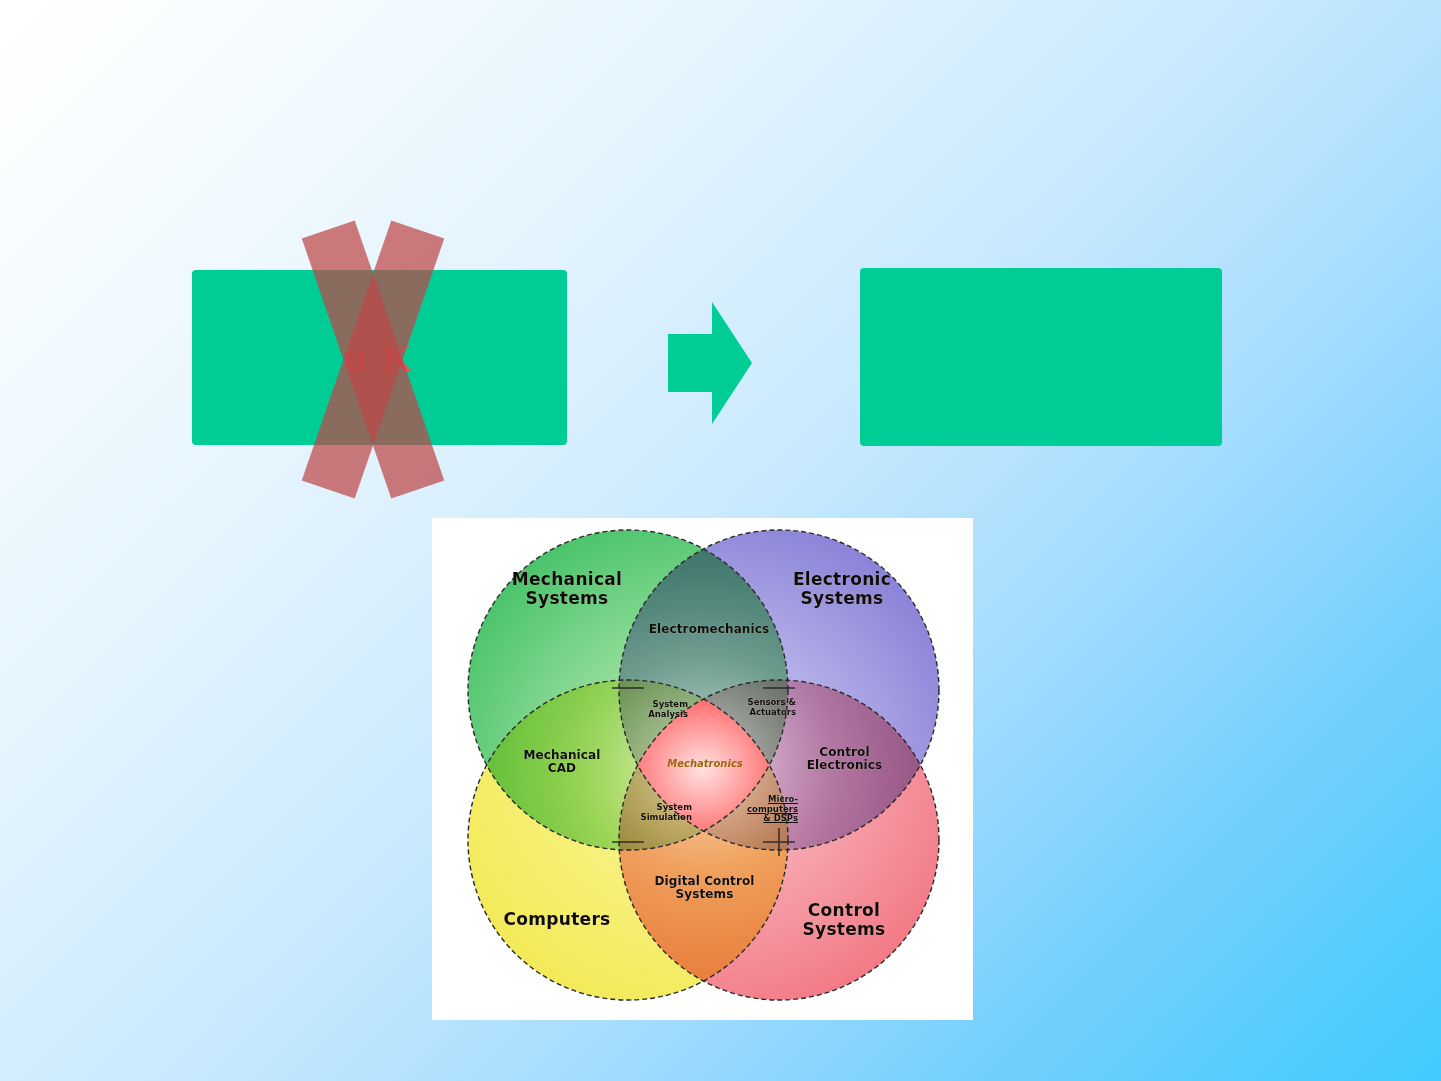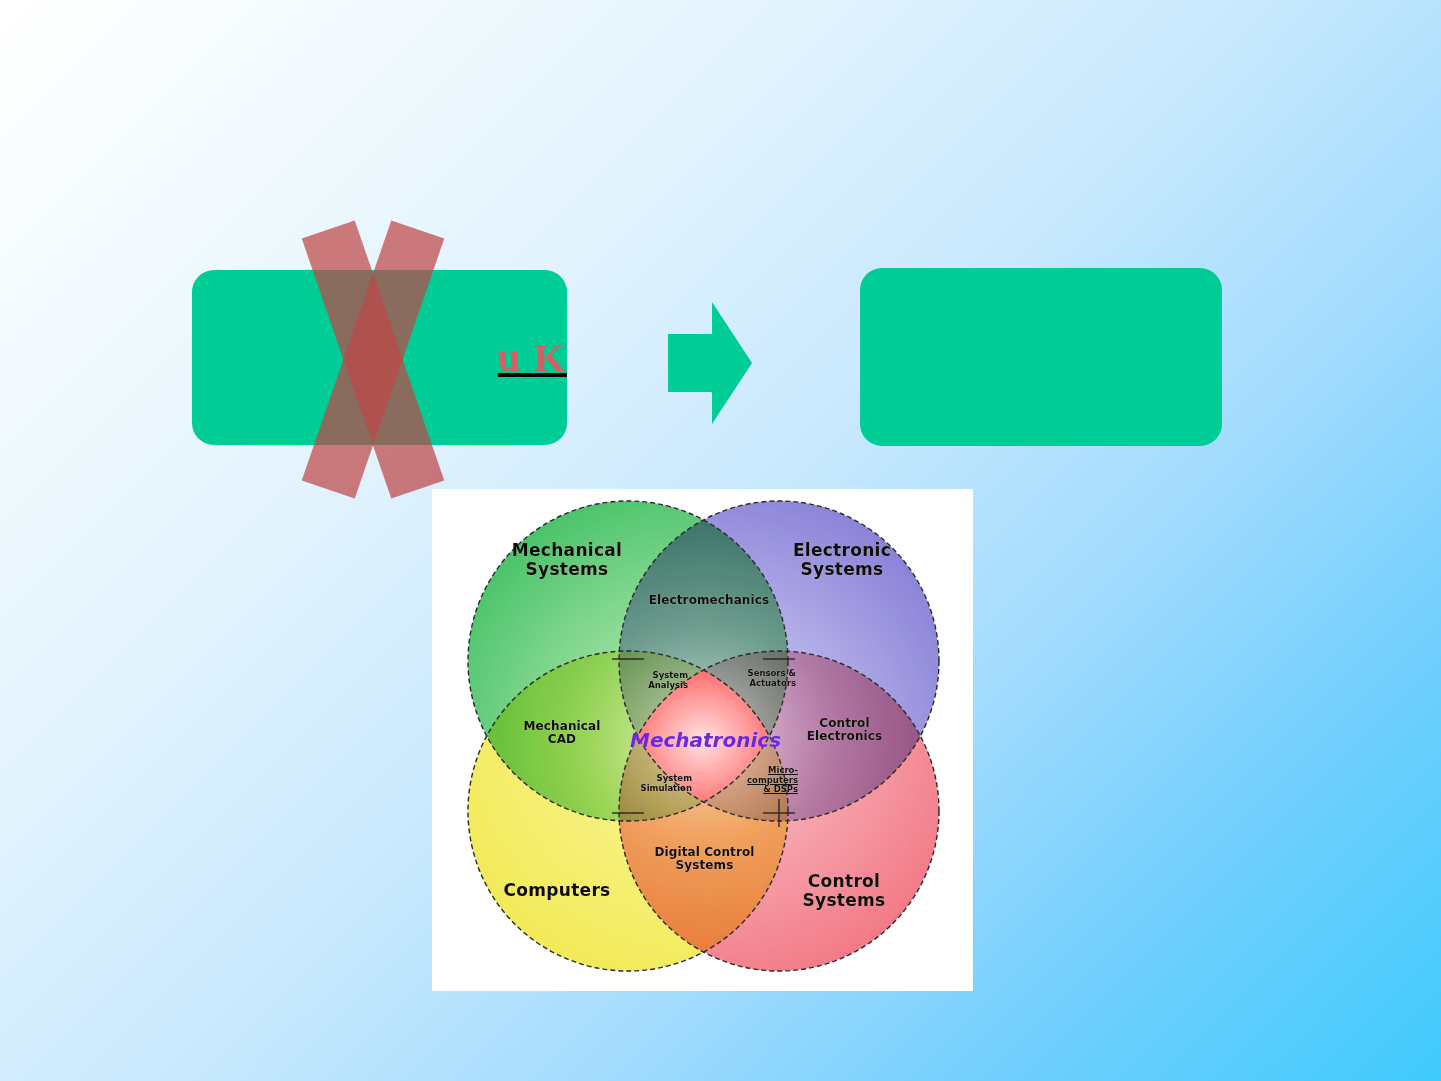--- a/index.html
+++ b/index.html
@@ -27,25 +27,24 @@
                 #a4dcfd 66%,
                 #72cffd 82%,
                 #3fcbfc 100%);
     overflow: hidden;
   }
 
   
   .green-box {
     position: absolute;
     background: #00cc96;
-    border-radius: 22px;
+    border-radius: 4px;
     display: flex;
     align-items: center;
-    justify-content: flex-end;
-    text-decoration: underline;
+    justify-content: center;
   }
   #box-left {
     left: 192px;
     top: 270px;
     width: 375px;
     height: 175px;
   }
   #box-right {
     left: 860px;
     top: 268px;
@@ -88,21 +87,21 @@
     margin-left: -28px;
     background: rgba(190, 70, 70, 0.72);
   }
   #x-mark .stroke.a { transform: rotate(19deg); }
   #x-mark .stroke.b { transform: rotate(-19deg); }
 
   
   #venn-panel {
     position: absolute;
     left: 432px;
-    top: 489px;
+    top: 518px;
     width: 541px;
     height: 502px;
     background: #ffffff;
   }
   #venn-stage {
     position: absolute;
     left: 0; top: 0;
     width: 541px;
     height: 502px;
   }
@@ -113,21 +112,21 @@
     font-family: "DejaVu Sans", sans-serif;
     font-weight: 700;
     line-height: 1.12;
     white-space: pre-line;
     text-shadow: 0 0 1px rgba(255,255,255,0.55);
     pointer-events: none;
   }
   .lbl-main   { font-size: 17px; letter-spacing: 0.3px; }
   .lbl-mid    { font-size: 12px; letter-spacing: 0.1px; }
   .lbl-small  { font-size: 8.5px; letter-spacing: 0px; text-align: right; }
-  .lbl-core   { font-size: 20px; font-style: italic; color: #6d28d9; }
+  .lbl-core   { font-size: 10px; font-style: italic; color: #a16207; }
 
   #lbl-mechanical-systems { left: 55px;  top: 52px;  width: 160px; }
   #lbl-electronic-systems { left: 330px; top: 52px;  width: 160px; text-align: center; }
   #lbl-computers          { left: 40px;  top: 392px; width: 170px; }
   #lbl-control-systems    { left: 332px; top: 383px; width: 160px; }
 
   #lbl-electromechanics   { left: 192px; top: 105px; width: 170px; }
   #lbl-mechanical-cad     { left: 60px;  top: 231px; width: 140px; }
   #lbl-control-electronics{ left: 340px; top: 228px; width: 145px; }
   #lbl-digital-control    { left: 185px; top: 357px; width: 175px; }

